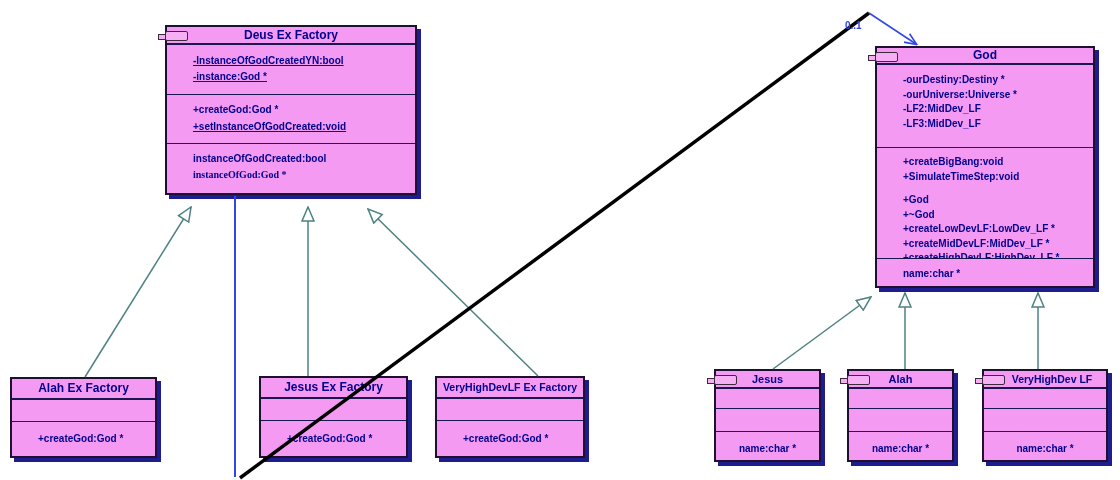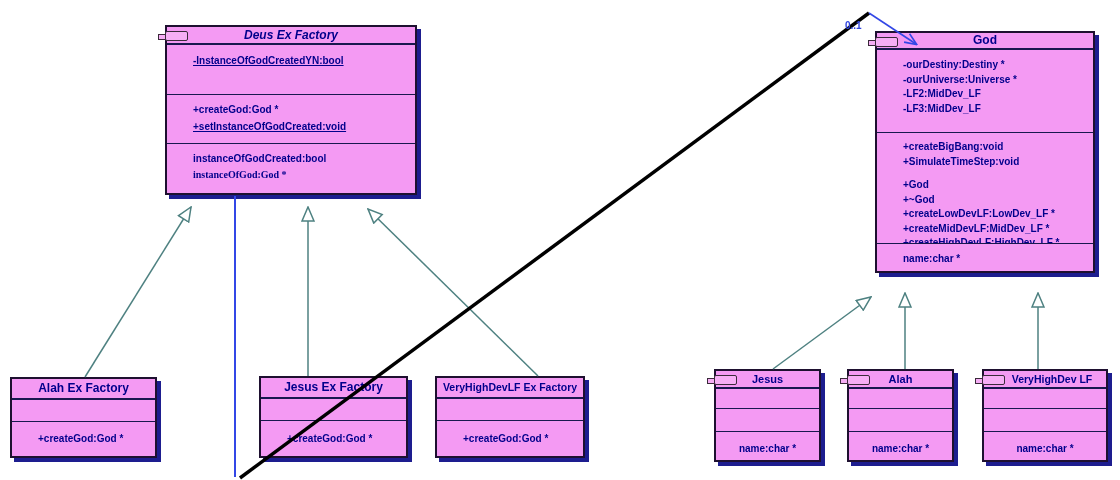--- a/index.html
+++ b/index.html
@@ -41,35 +41,36 @@
 </head>
 <body>
 
 <div class="stage">
 
   <div class="uml-box" style="left:165px; top:25px; width:252px; height:170px;">
     <span class="comp-icon">
       <span class="comp-tab"></span>
         <span class="comp-main"></span>
     </span>
-    <div class="uml-title" style="height:18px; line-height:16px; font-size:12px;font-style:italic;">Deus Ex Factory</div>
+    <div class="uml-title" style="height:18px; line-height:16px; font-size:12px;">Deus Ex Factory</div>
     <div class="sect" style="height:50px; padding-top:8px;">
       <div class="row static-member" style="line-height:16px;">-InstanceOfGodCreatedYN:bool</div>
+      <div class="row static-member" style="line-height:16px;">-instance:God *</div>
     </div>
     <div class="sect" style="height:49px; padding-top:6px;">
       <div class="row" style="line-height:17px;">+createGod:God *</div>
       <div class="row static-member" style="line-height:17px;">+setInstanceOfGodCreated:void</div>
     </div>
     <div class="sect last" style="height:53px; padding-top:7px;">
       <div class="row" style="line-height:16px;">instanceOfGodCreated:bool</div>
       <div class="row" style="line-height:16px;font-family:Liberation Serif, serif;">instanceOfGod:God *</div>
     </div>
   </div>
 
-  <div class="uml-box" style="left:875px; top:31px; width:220px; height:242px;">
+  <div class="uml-box" style="left:875px; top:46px; width:220px; height:242px;">
     <span class="comp-icon">
       <span class="comp-tab"></span>
         <span class="comp-main"></span>
     </span>
     <div class="uml-title" style="height:17px; line-height:15px; font-size:12px;">God</div>
     <div class="sect" style="height:83px; padding-top:8px;">
       <div class="row" style="line-height:14.5px;">-ourDestiny:Destiny *</div>
       <div class="row" style="line-height:14.5px;">-ourUniverse:Universe *</div>
       <div class="row" style="line-height:14.5px;">-LF2:MidDev_LF</div>
       <div class="row" style="line-height:14.5px;">-LF3:MidDev_LF</div>

